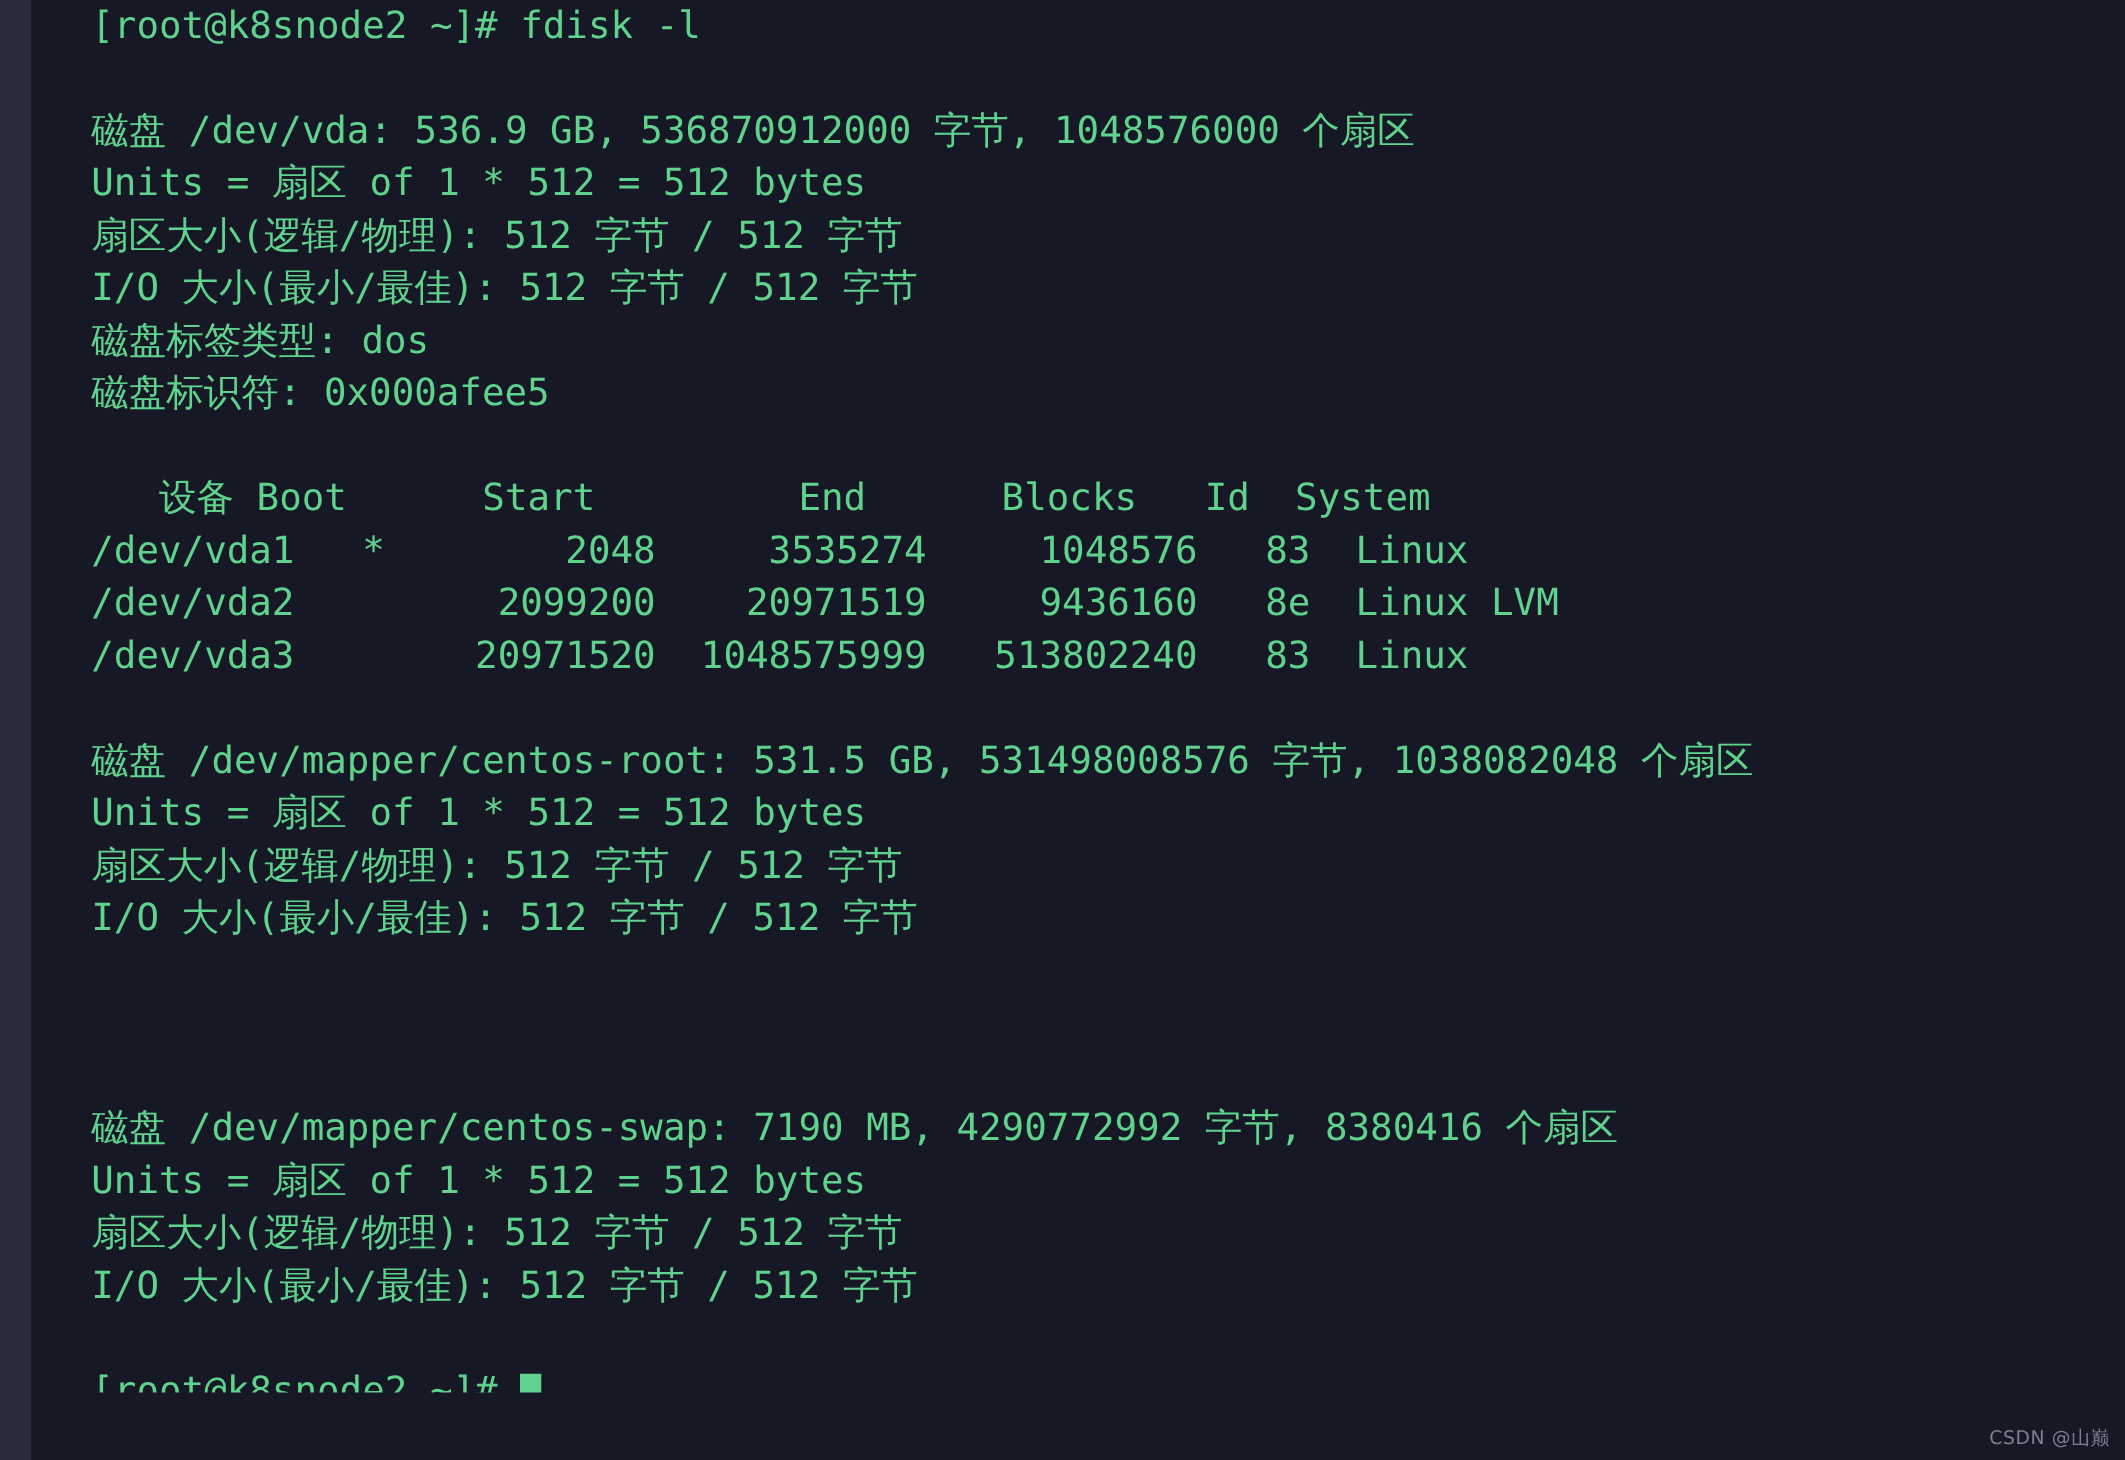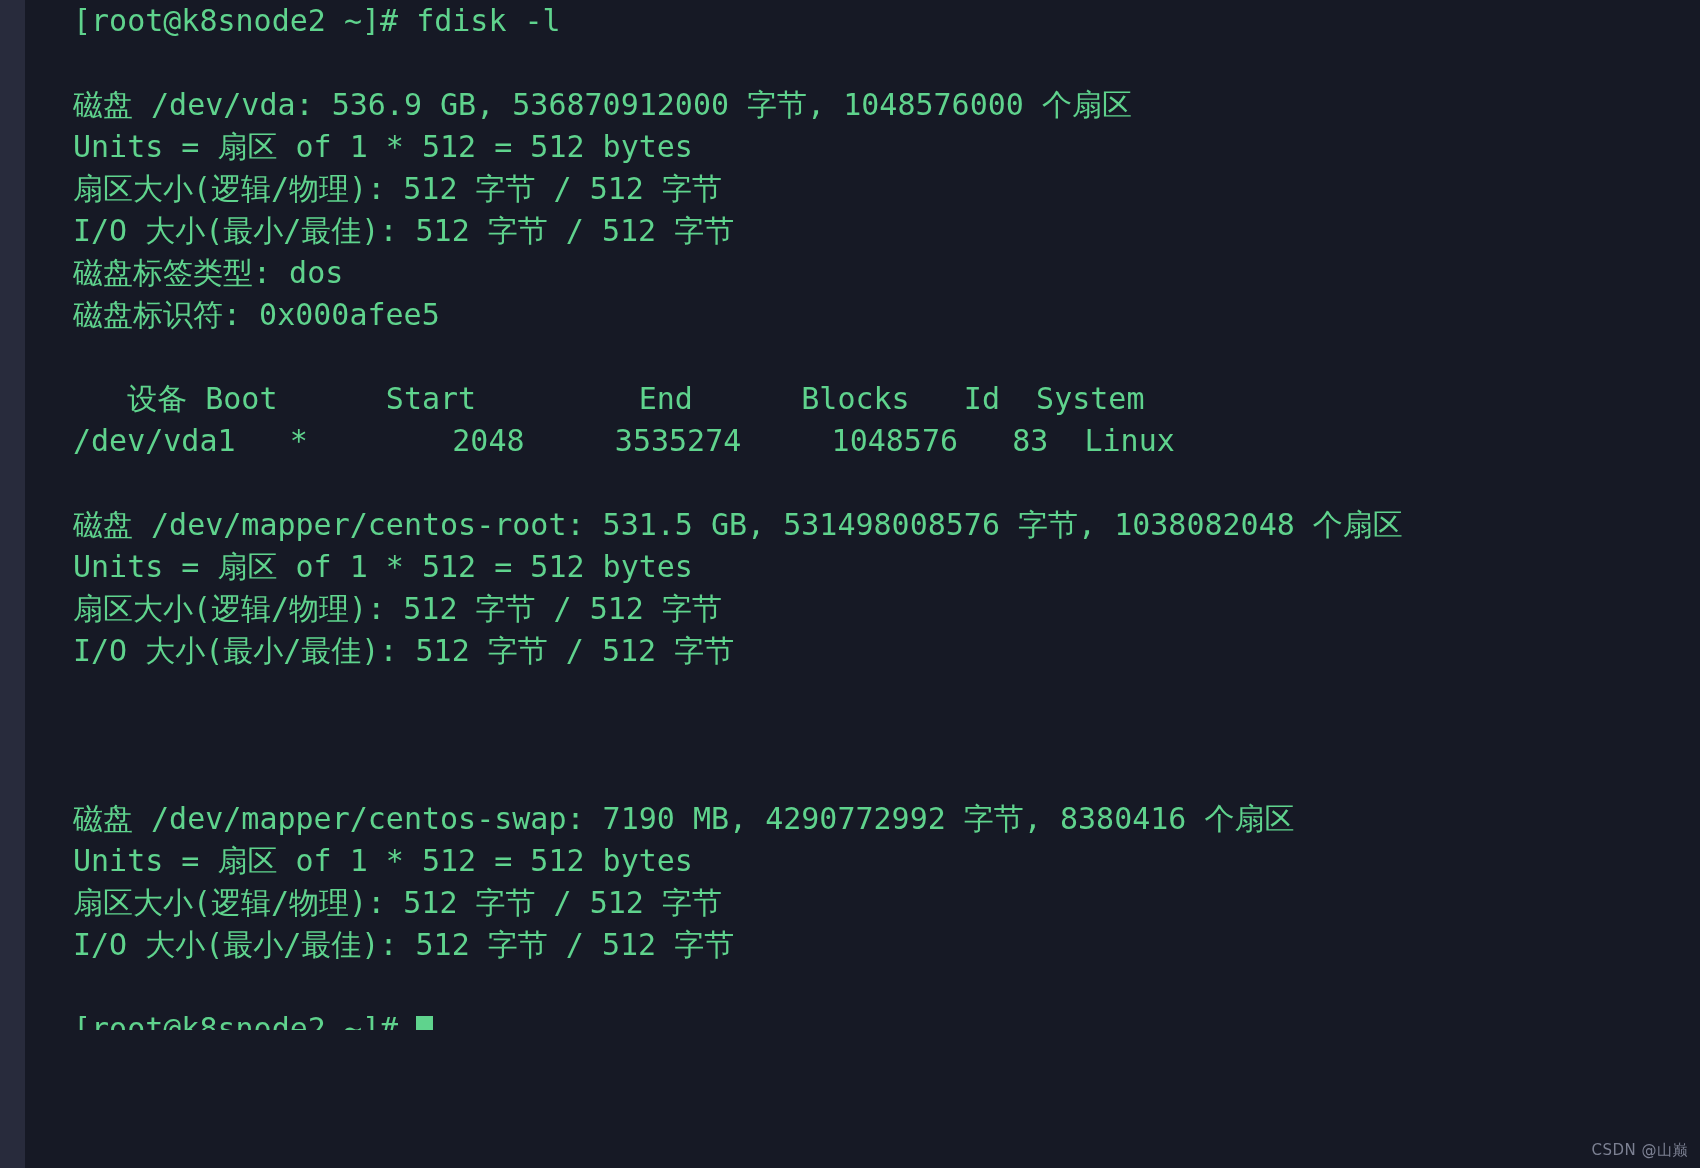--- a/index.html
+++ b/index.html
@@ -99,20 +99,22 @@
     <div class="line">Units = 扇区 of 1 * 512 = 512 bytes</div>
     <div class="line">扇区大小(逻辑/物理): 512 字节 / 512 字节</div>
     <div class="line">I/O 大小(最小/最佳): 512 字节 / 512 字节</div>
     <div class="line">磁盘标签类型: dos</div>
     <div class="line">磁盘标识符: 0x000afee5</div>
 
     <div class="line blank"> </div>
 
     <div class="line">   设备 Boot      Start         End      Blocks   Id  System</div>
     <div class="line">/dev/vda1   *        2048     3535274     1048576   83  Linux</div>
+    <div class="line">/dev/vda2         2099200    20971519     9436160   8e  Linux LVM</div>
+    <div class="line">/dev/vda3        20971520  1048575999   513802240   83  Linux</div>
 
     <div class="line blank"> </div>
 
     <div class="line">磁盘 /dev/mapper/centos-root: 531.5 GB, 531498008576 字节, 1038082048 个扇区</div>
     <div class="line">Units = 扇区 of 1 * 512 = 512 bytes</div>
     <div class="line">扇区大小(逻辑/物理): 512 字节 / 512 字节</div>
     <div class="line">I/O 大小(最小/最佳): 512 字节 / 512 字节</div>
 
     <div class="line blank"> </div>
     <div class="line blank"> </div>

